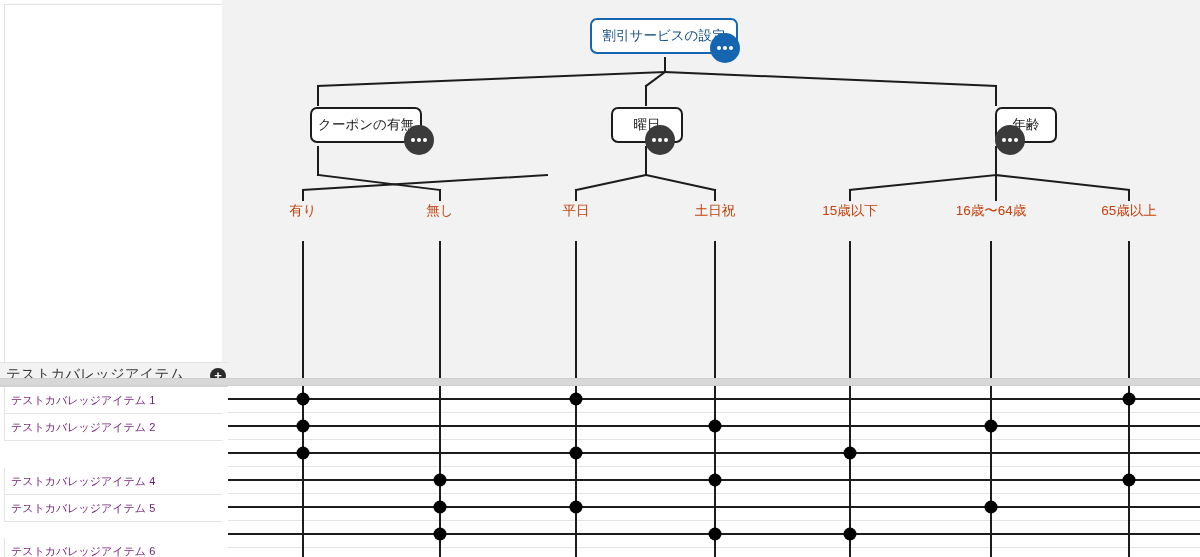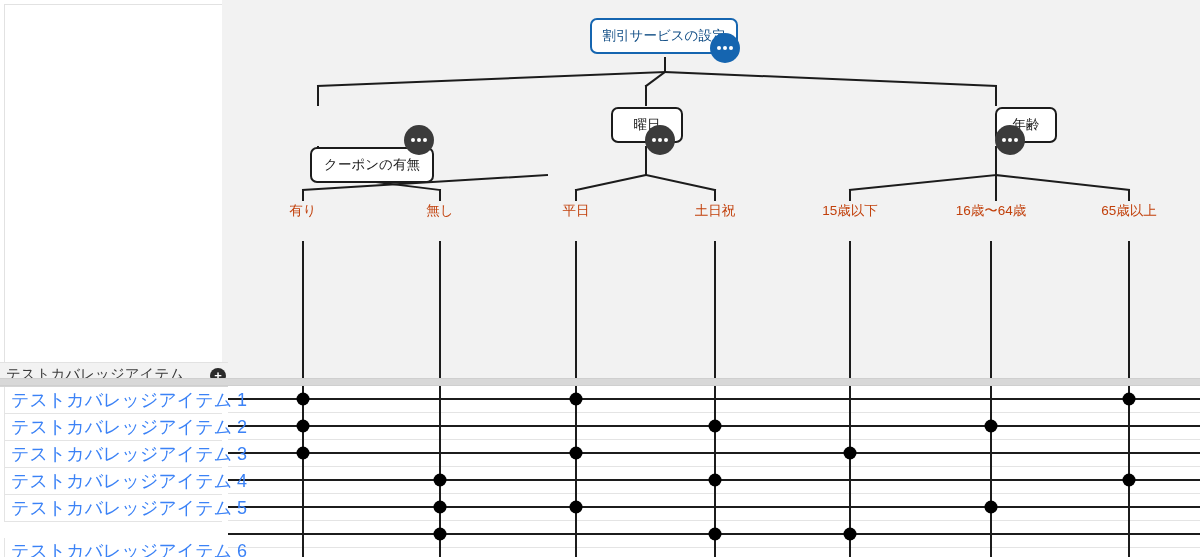--- a/index.html
+++ b/index.html
@@ -74,22 +74,22 @@
     position: absolute;
     left: 4px;
     width: 218px;
     height: 27px;
     background: #ffffff;
     border: 1px solid #e4e4e4;
     border-right: none;
     border-top: none;
     display: flex;
     align-items: center;
-    font-size: 18px;
-    color: #3b82f6;
+    font-size: 11px;
+    color: #701a75;
     padding-left: 6px;
     white-space: nowrap;
   }
 
   
   #tree-panel {
     position: absolute;
     left: 228px; top: 0;
     width: 972px;
     height: 378px;
@@ -203,21 +203,20 @@
   <div id="left-panel">
     <div id="left-blank"></div>
 
     <div id="coverage-header">
       <span class="hdr-label">テストカバレッジアイテム</span>
       <div id="add-btn">+</div>
     </div>
 
     <div class="row-label" style="top:387px;">テストカバレッジアイテム 1</div>
     <div class="row-label" style="top:414px;">テストカバレッジアイテム 2</div>
-    <div class="row-label" style="top:441px;">テストカバレッジアイテム 3</div>
     <div class="row-label" style="top:468px;">テストカバレッジアイテム 4</div>
     <div class="row-label" style="top:495px;">テストカバレッジアイテム 5</div>
     <div class="row-label" style="top:522px;margin-top:16px;">テストカバレッジアイテム 6</div>
   </div>
 
   <div id="gutter"></div>
 
   <div id="tree-panel">
 
     <svg id="tree-svg" viewBox="0 0 972 378">
@@ -263,21 +262,21 @@
 
     <div class="node root" style="left:362px; top:18px; width:148px; height:36px;">
       <span>割引サービスの設定</span>
     </div>
     <div class="dots-badge blue" style="left:482px; top:33px;">
       <span></span>
         <span></span>
         <span></span>
     </div>
 
-    <div class="node branch" style="left:82px; top:107px; width:124px; height:36px;margin-top:40px;">
+    <div class="node branch" style="left:82px; top:107px; width:112px; height:36px;">
       <span>クーポンの有無</span>
     </div>
     <div class="dots-badge dark" style="left:176px; top:125px;">
       <span></span>
         <span></span>
         <span></span>
     </div>
 
     <div class="node branch" style="left:383px; top:107px; width:72px; height:36px;">
       <span>曜日</span>

